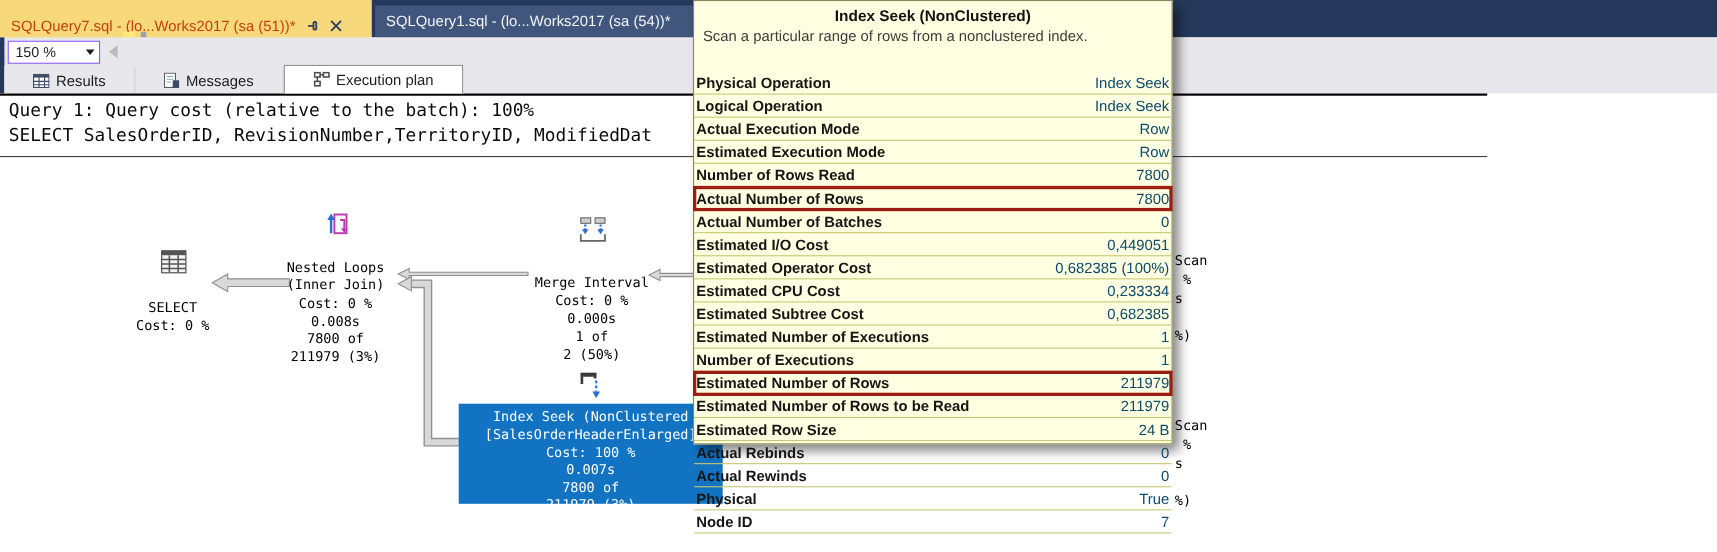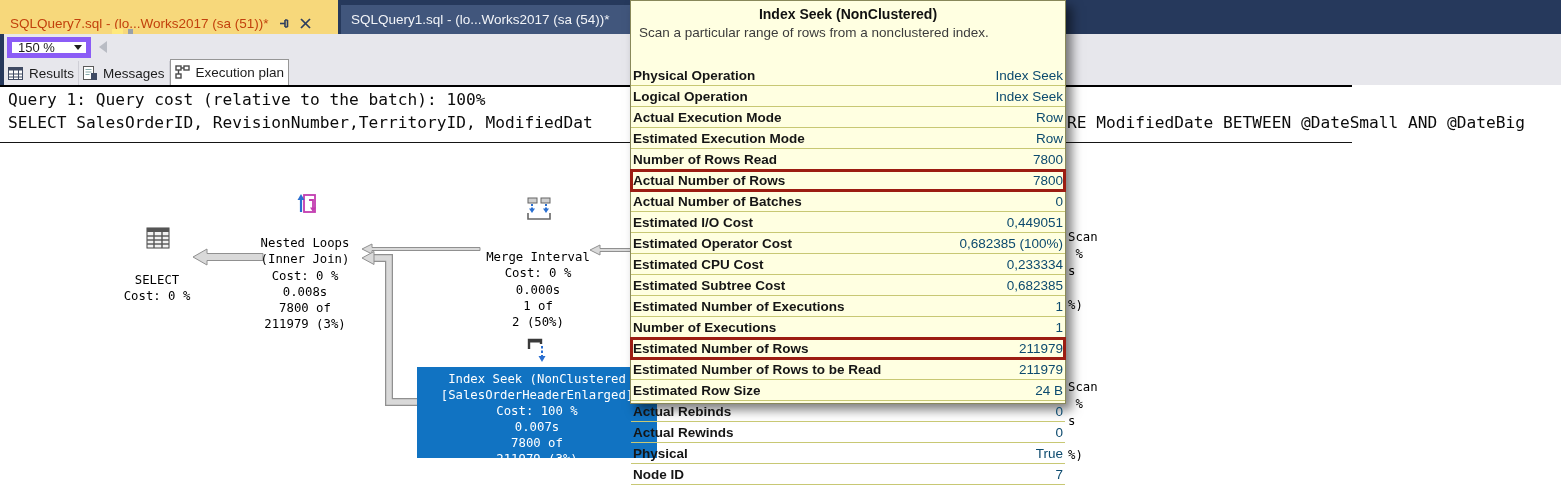--- a/index.html
+++ b/index.html
@@ -12,31 +12,31 @@
   .doc-tab.active{left:0;top:0;height:46px;width:338px;background:#f7d87b;color:#c2410c;padding-left:10px;gap:9px;}
   .doc-tab.inactive{left:341px;top:5px;height:29px;width:365px;background:#41567c;color:#f2f4f8;padding-left:10px;}
   .tab-mark-yellow{position:absolute;left:112px;top:29px;width:11px;height:5px;background:#ffe97c;}
   .tab-mark-gray{position:absolute;left:128px;top:29px;width:5px;height:5px;background:#9aa0a8;}
   .pin-icon svg,.close-icon svg{display:block;}
   .close-icon{font-size:13px;color:#2d3e5f;font-weight:bold;}
 
   
   .toolbar{position:absolute;left:0;top:34px;width:100%;height:26px;background:#e7e7ec;}
   .left-strip{position:absolute;left:0;top:34px;width:4px;height:51px;background:#26395c;}
-  .zoom-combo{position:absolute;left:7px;top:3px;width:84px;height:21px;background:#ffffff;border:5px solid #8b5cf6;
+  .zoom-combo{position:absolute;left:7px;top:3px;width:84px;height:21px;background:#ffffff;border:1px solid #8b5cf6;
               display:flex;align-items:center;font-size:13px;color:#1e1e1e;box-sizing:border-box;}
   .zoom-value{flex:1;padding-left:6px;}
   .combo-btn{width:17px;height:100%;display:flex;align-items:center;justify-content:center;}
   .combo-arrow{width:0;height:0;border-left:4px solid transparent;border-right:4px solid transparent;border-top:5px solid #1e1e1e;}
   .back-arrow{position:absolute;left:99px;top:7px;width:0;height:0;
               border-top:6px solid transparent;border-bottom:6px solid transparent;border-right:8px solid #b9bcc4;}
 
   
   .resultbar{position:absolute;left:4px;top:60px;right:0;height:25px;background:#e7e7ec;display:flex;align-items:flex-end;}
-  .rtab{display:flex;align-items:center;gap:6px;height:24px;padding:0 4px;font-size:13.5px;color:#1c1c1c;border-right:1px solid #cfcfd6;cursor:default;}
+  .rtab{display:flex;align-items:center;gap:6px;height:24px;padding:0 26px;font-size:13.5px;color:#1c1c1c;border-right:1px solid #cfcfd6;cursor:default;}
   .rtab.sel{background:#ffffff;border:1px solid #969696;border-bottom:none;height:25px;position:relative;z-index:3;}
   .rtab svg{display:block;}
 
   
   .query-header{position:absolute;left:0;top:85px;width:1352px;height:58px;background:#ffffff;
                 border-top:2px solid #000;border-bottom:1px solid #151515;box-sizing:border-box;
                 font-family:"DejaVu Sans Mono",monospace;font-size:16.2px;color:#0b0b0b;}
   .qline1{position:absolute;left:8px;top:3px;white-space:pre;}
   .qline2{position:absolute;left:8px;top:26px;white-space:pre;}
   .qline2r{position:absolute;left:1067px;top:26px;white-space:pre;}
@@ -149,21 +149,20 @@
             <line x1="3.5" y1="5" x2="3.5" y2="9"></line>
         </g>
       </svg>
       <span>Execution plan</span>
     </div>
   </div>
 
   <div class="query-header">
     <div class="qline1">Query 1: Query cost (relative to the batch): 100%</div>
     <div class="qline2">SELECT SalesOrderID, RevisionNumber,TerritoryID, ModifiedDat</div>
-    <div class="qline2r">RE ModifiedDate BETWEEN @DateSmall AND @DateBig</div>
   </div>
 
   <div class="plan-canvas">
 
     <svg class="arrows" width="1561" height="359">
 
       <path d="M263,110.5 L207,110.5 L207,106 L193,114 L207,122 L207,117.5 L263,117.5 Z" fill="#d9d9d9" stroke="#909090" stroke-width="1"></path>
 
       <path d="M480,104.5 L372,104.5 L372,101 L362,106 L372,111 L372,107.5 L480,107.5 Z" fill="#d9d9d9" stroke="#909090" stroke-width="1"></path>
 

